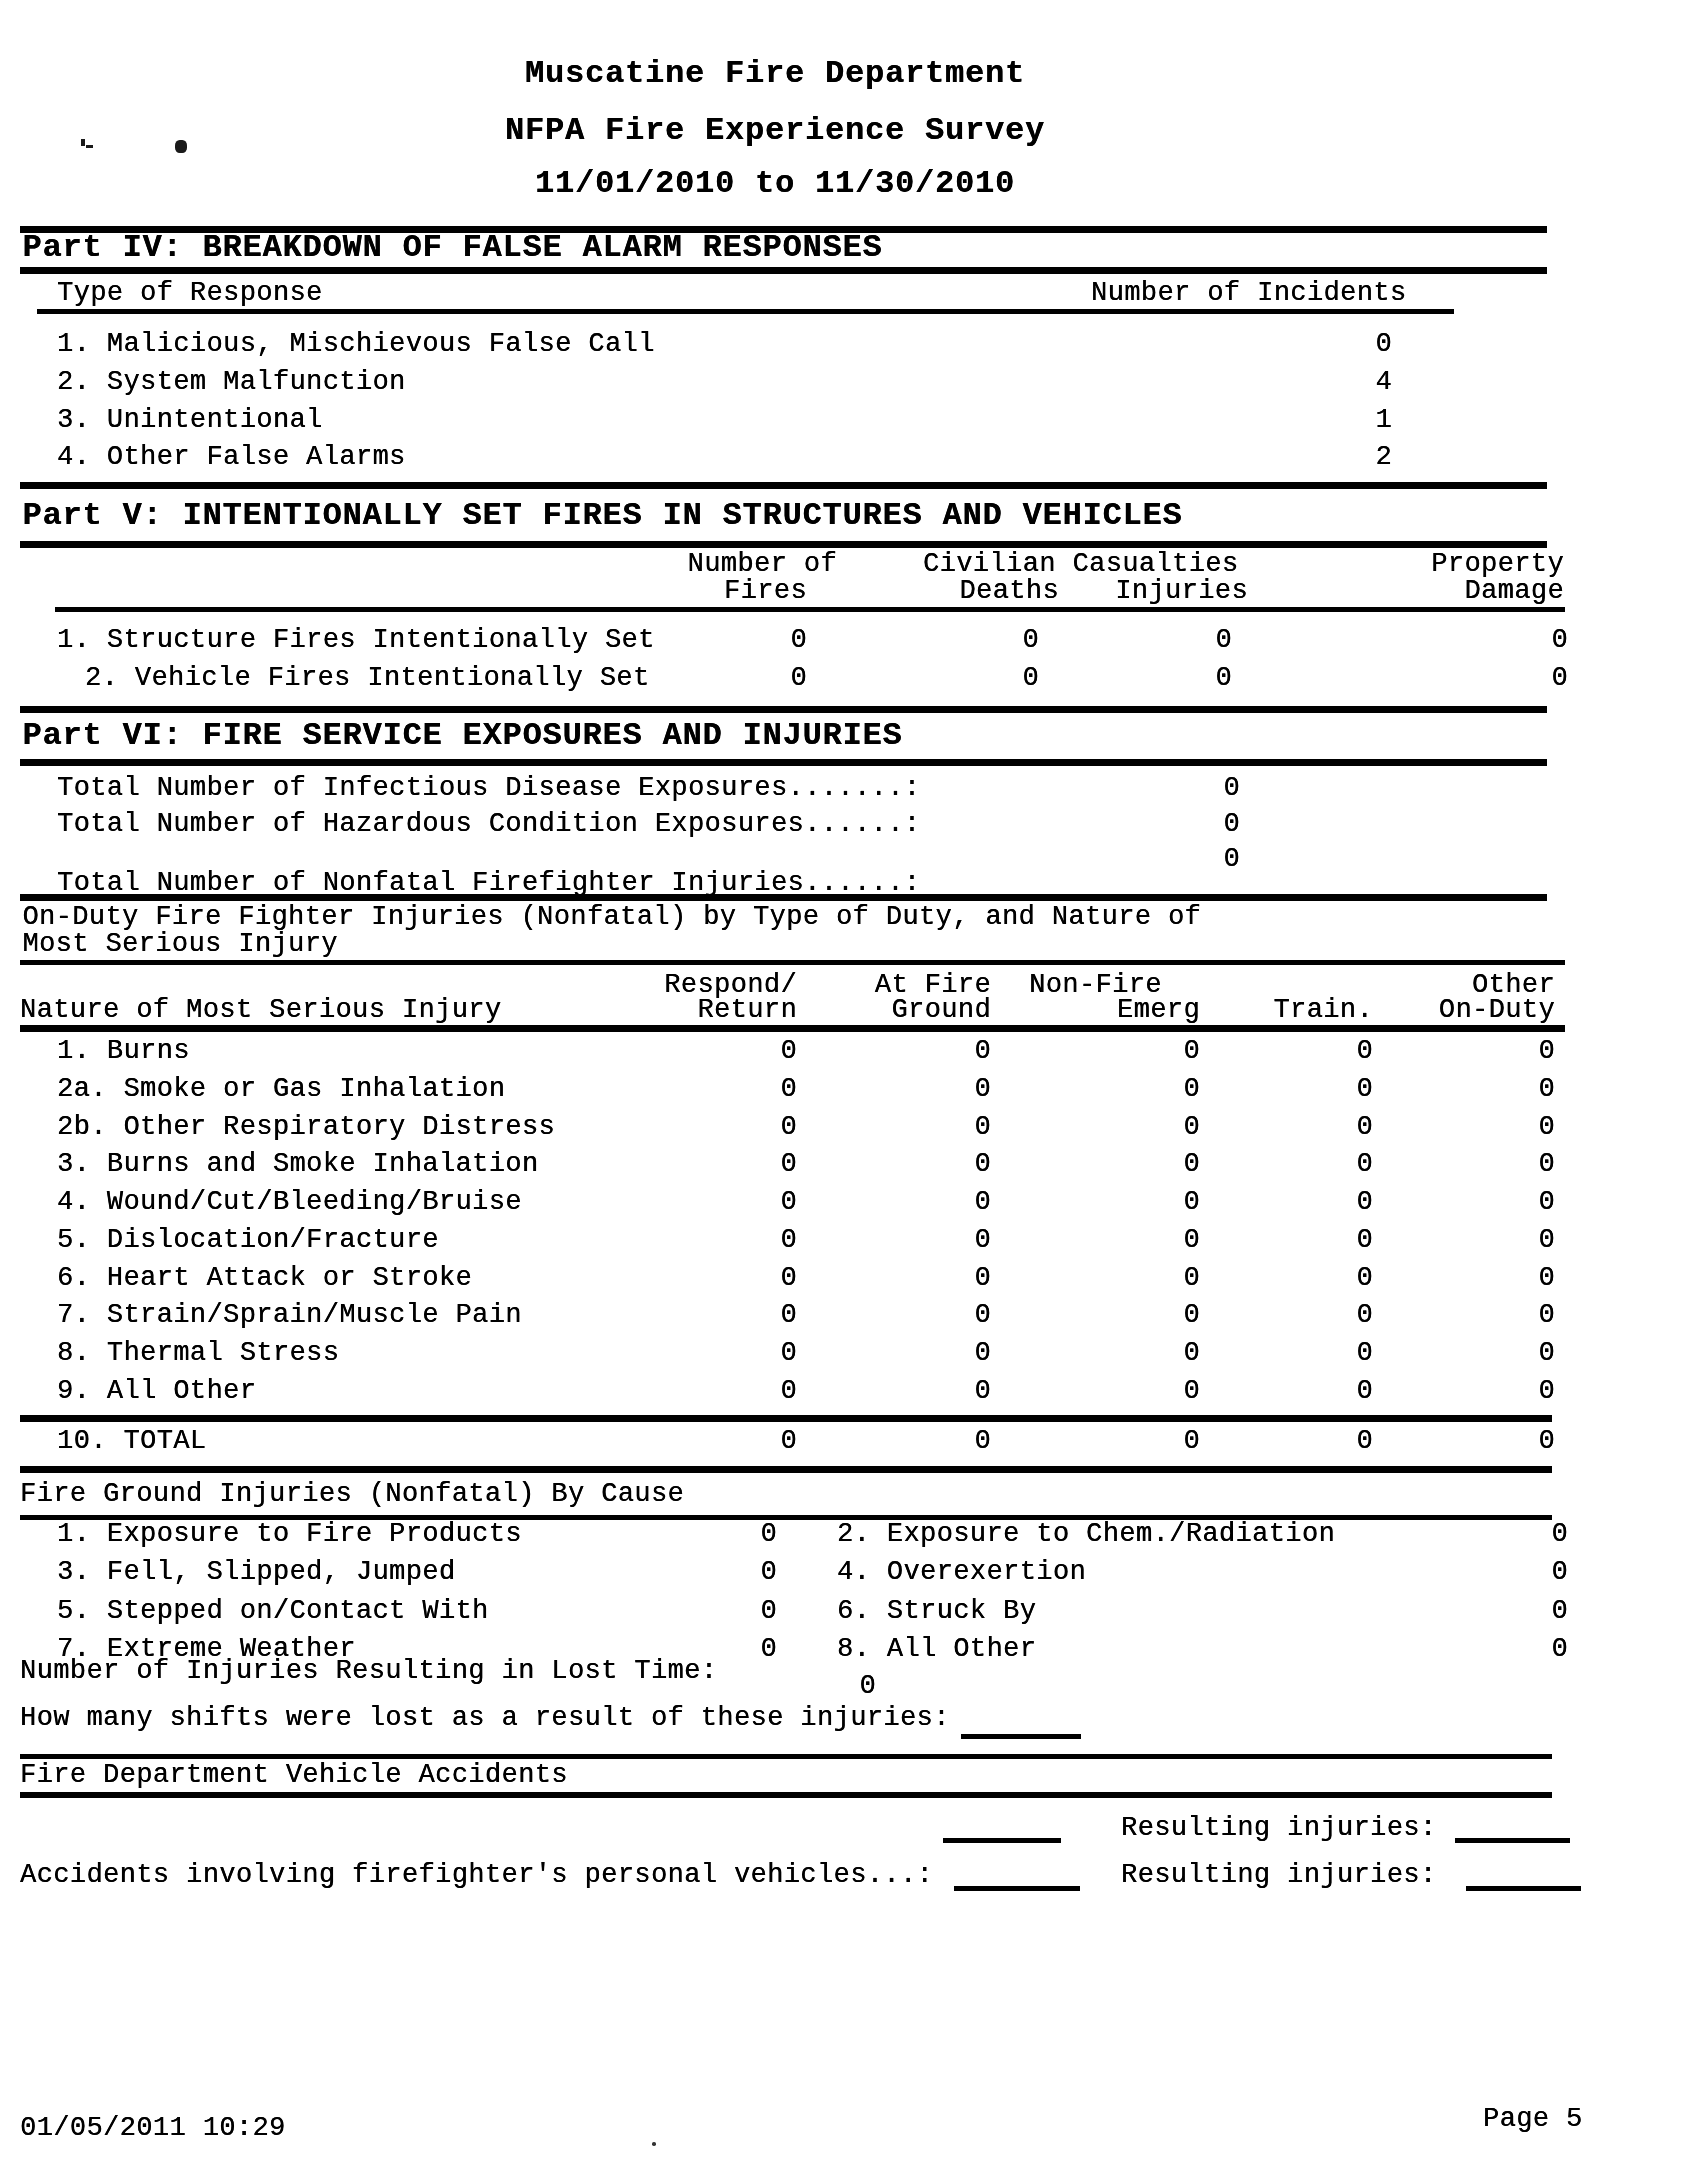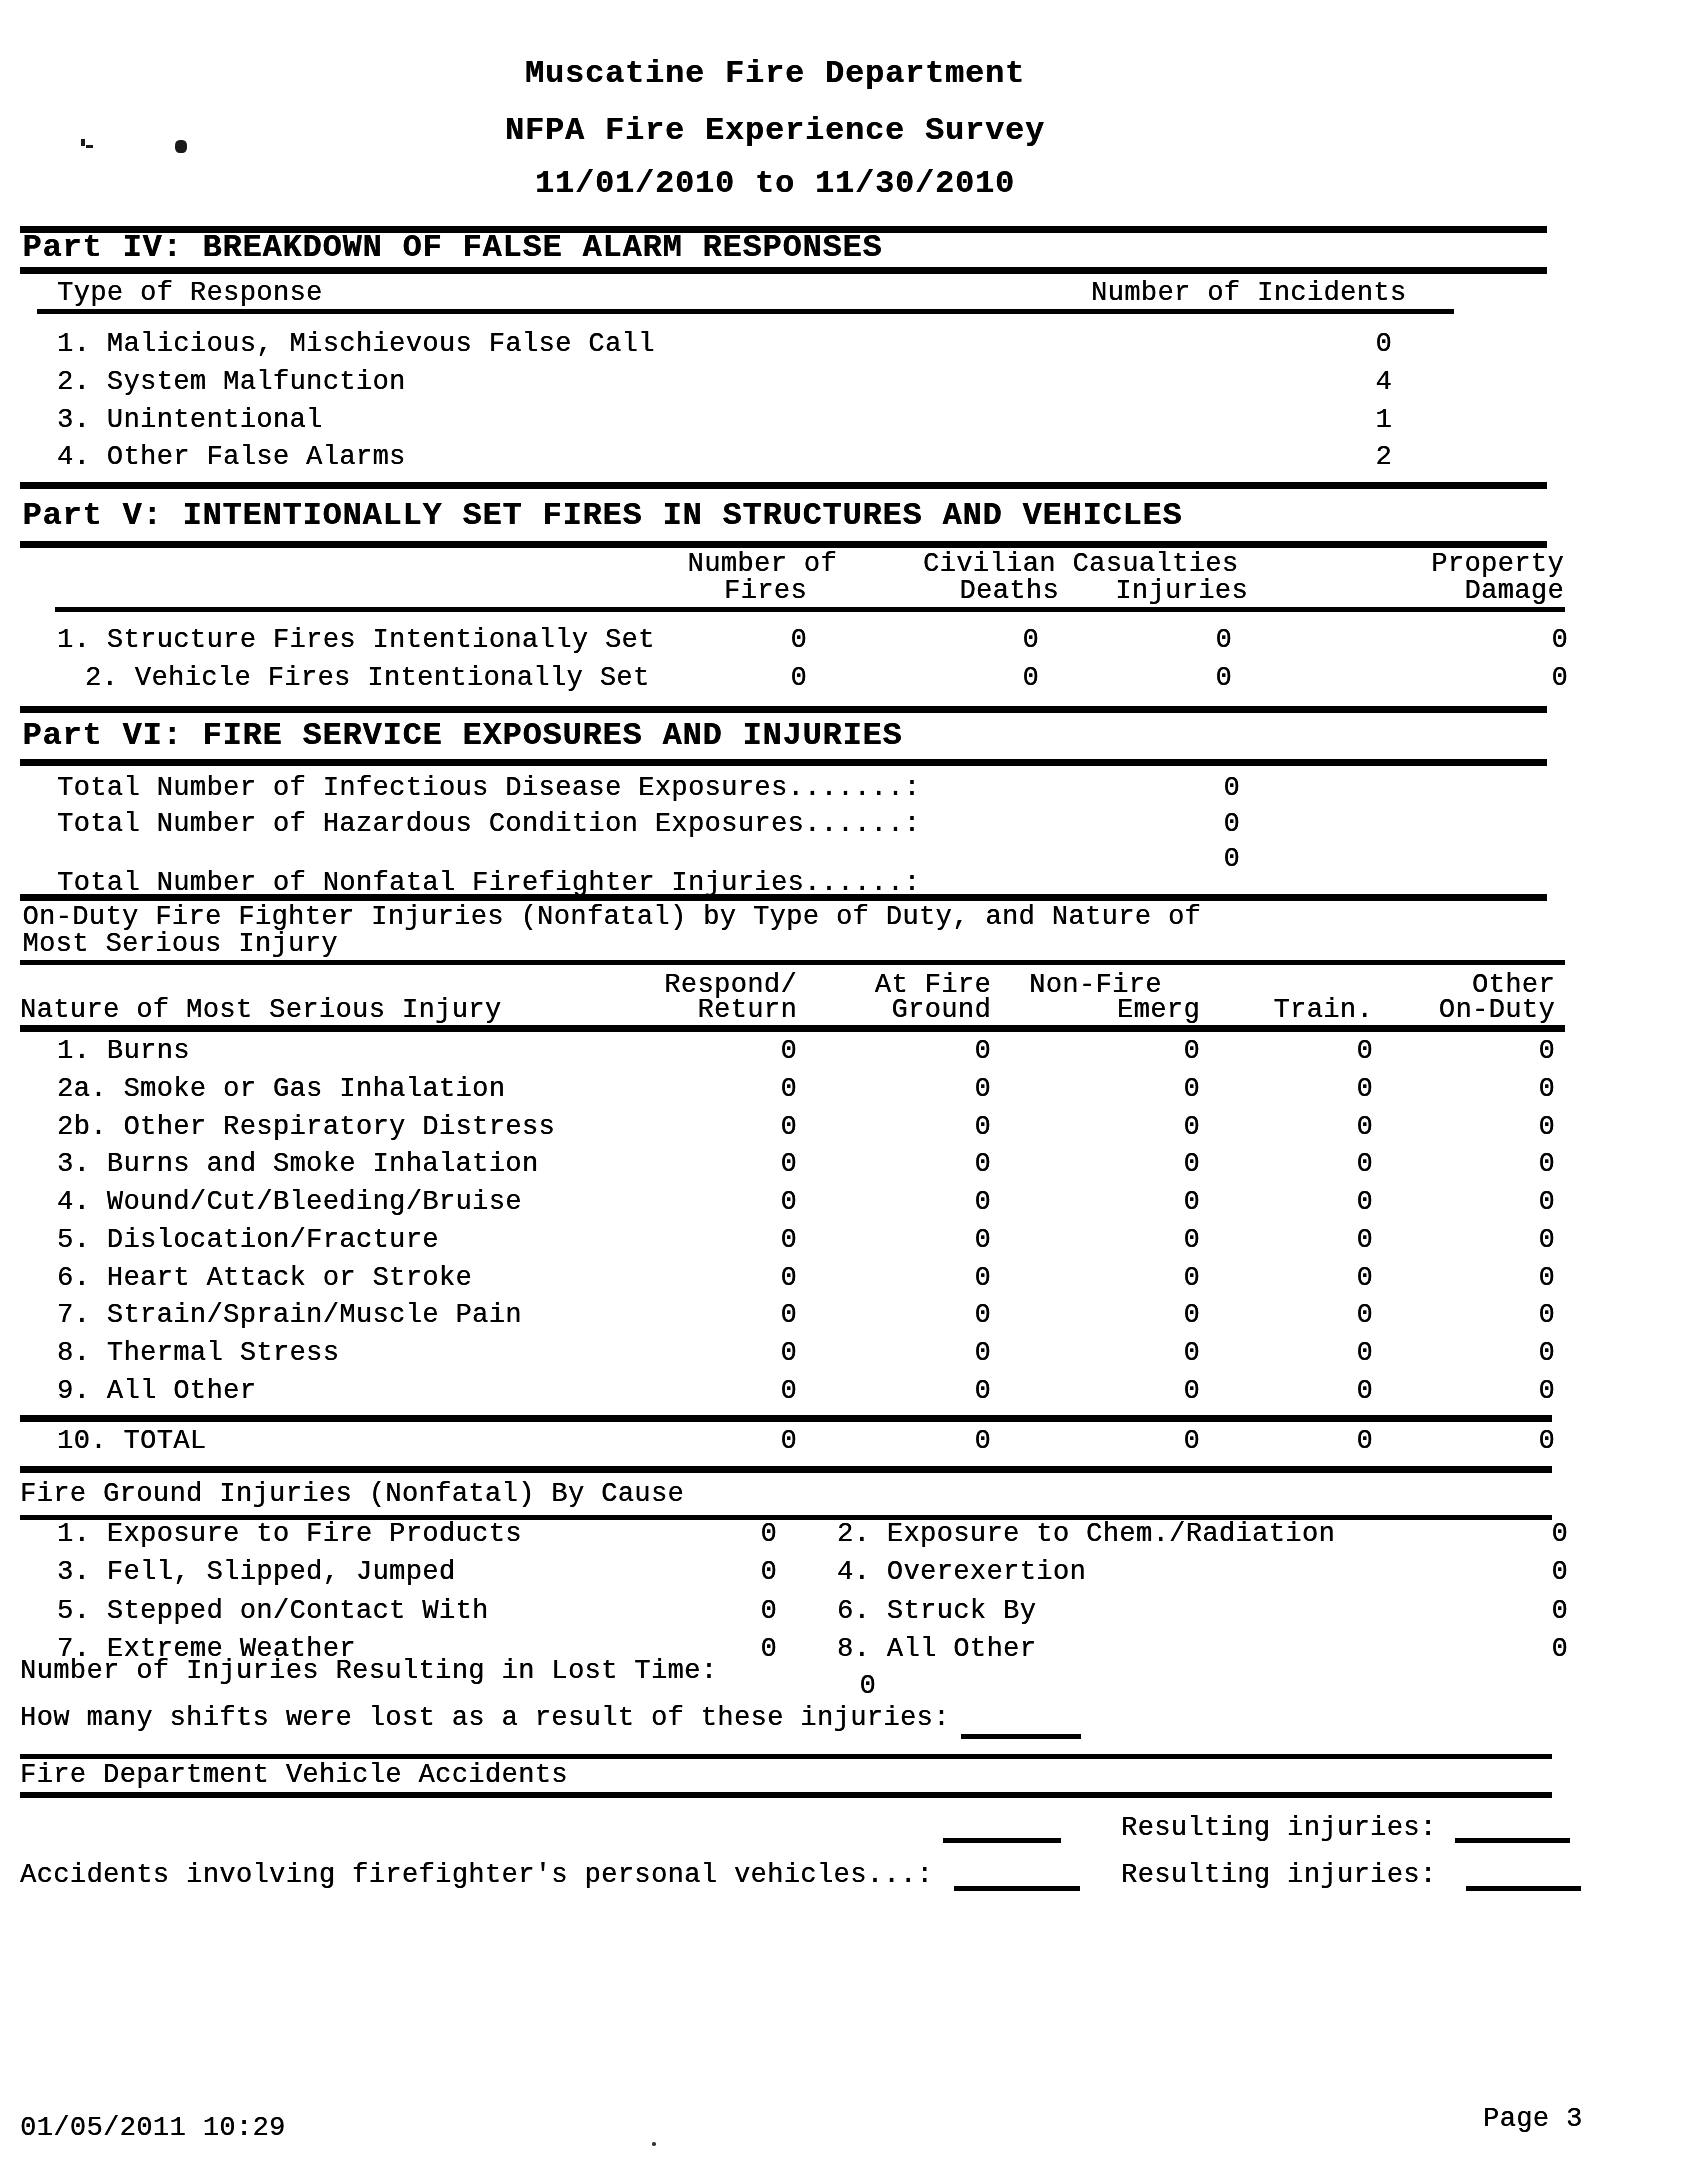--- a/index.html
+++ b/index.html
@@ -230,16 +230,16 @@
   <div class="blank" style="left:943px;top:1838px;width:118px;"></div>
   <div class="ln" style="left:1121px;top:1813px;">Resulting injuries:</div>
   <div class="blank" style="left:1455px;top:1838px;width:115px;"></div>
 
   <div class="ln" style="left:20px;top:1860px;">Accidents involving firefighter's personal vehicles...:</div>
   <div class="blank" style="left:954px;top:1886px;width:126px;"></div>
   <div class="ln" style="left:1121px;top:1860px;">Resulting injuries:</div>
   <div class="blank" style="left:1466px;top:1886px;width:115px;"></div>
 
   <div class="ln" style="left:20px;top:2113px;">01/05/2011 10:29</div>
-  <div class="ln" style="left:1483px;top:2104px;">Page 3</div>
+  <div class="ln" style="left:1483px;top:2104px;">Page 5</div>
 
 </div>
 
 
 </body></html>

